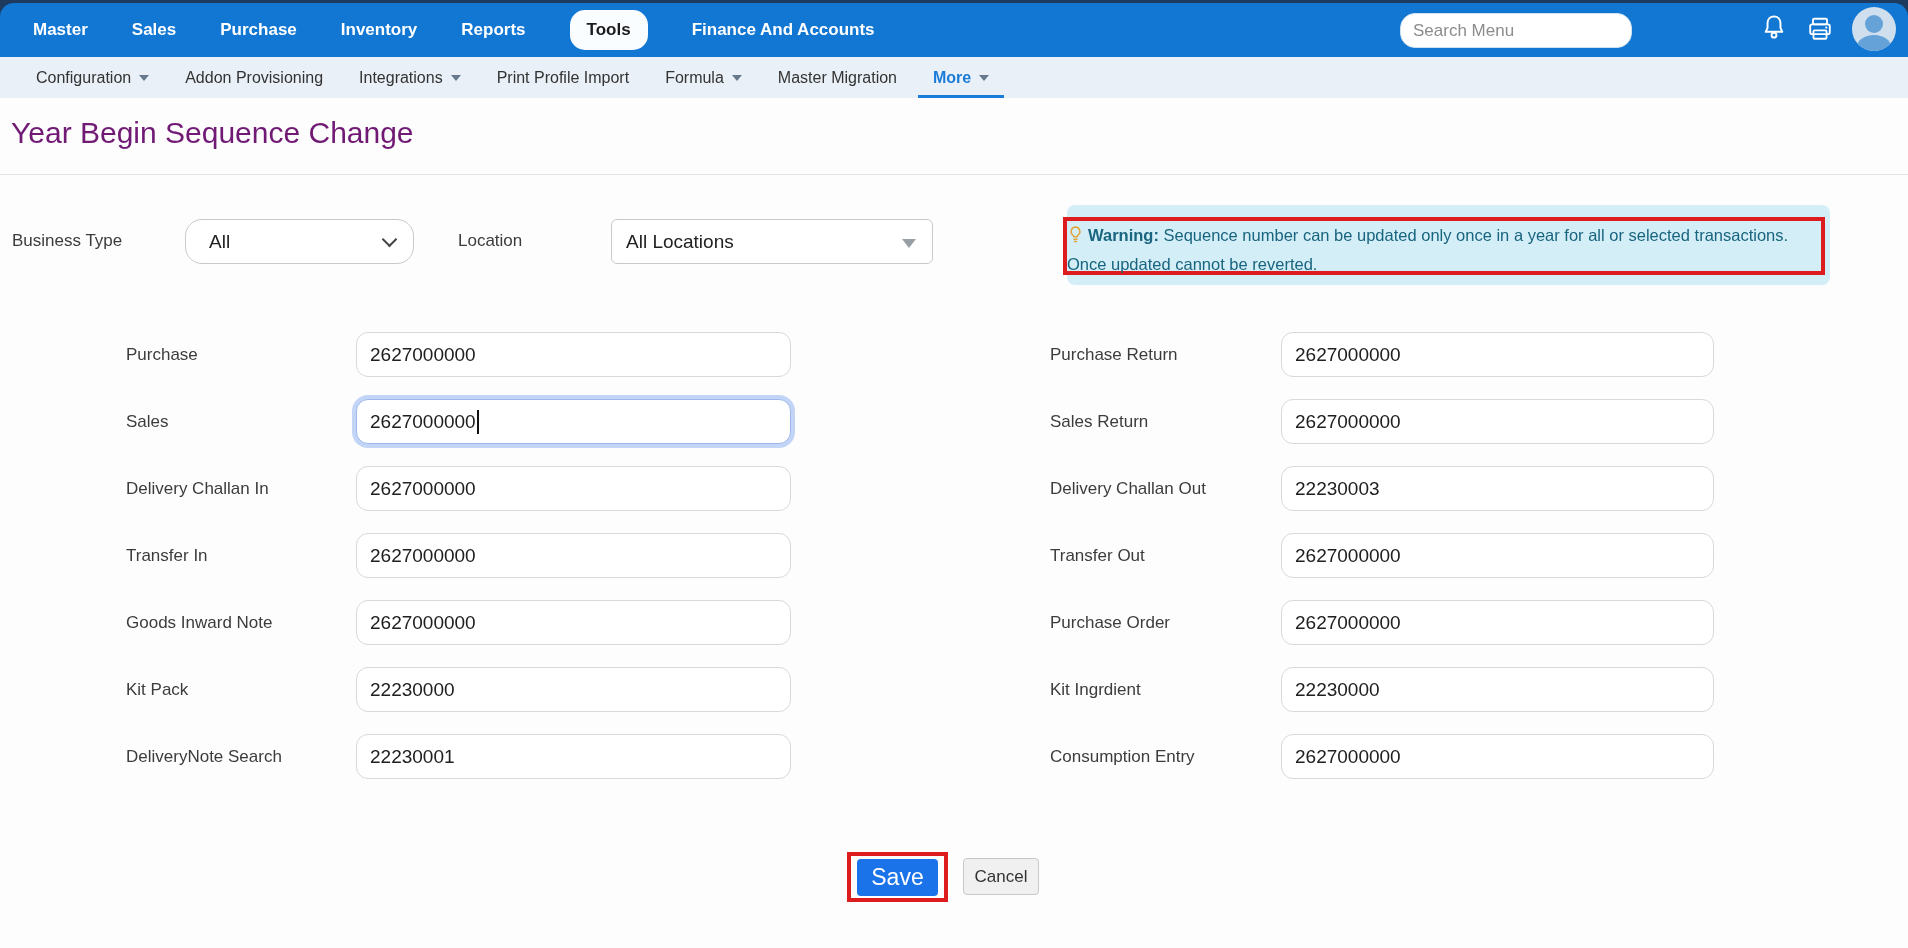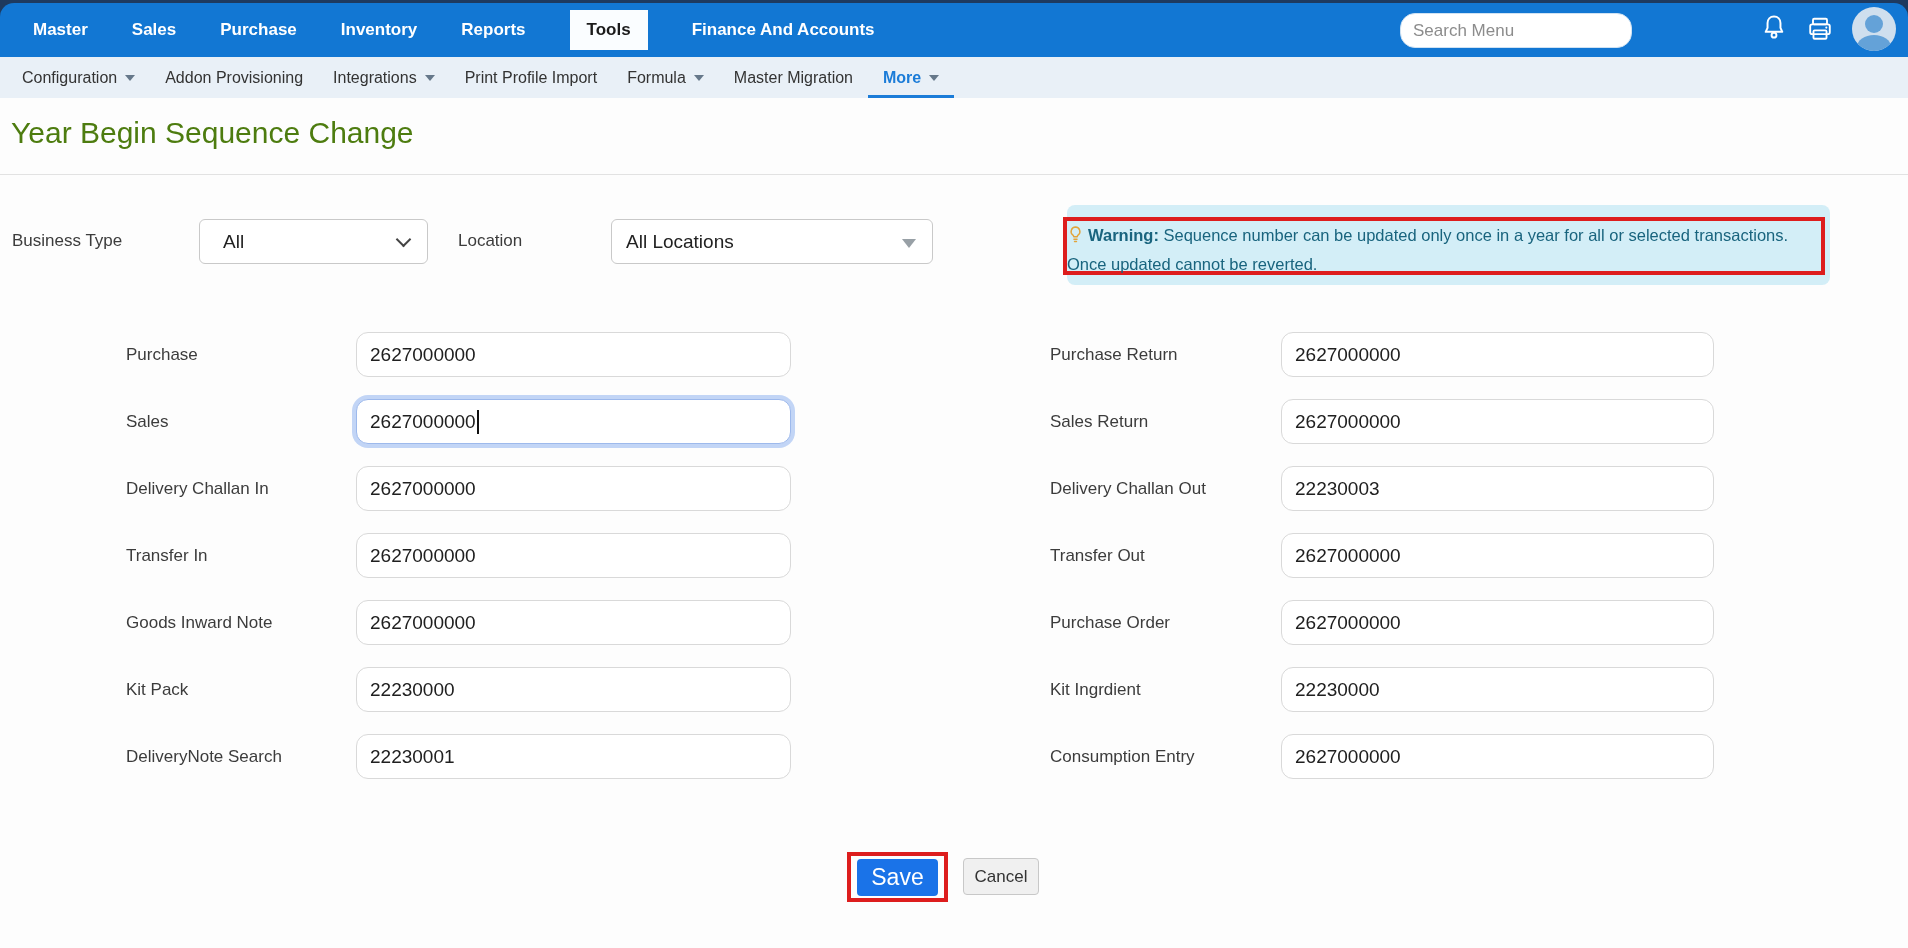--- a/index.html
+++ b/index.html
@@ -5,52 +5,52 @@
   * { margin:0; padding:0; box-sizing:border-box; }
   html,body { width:1908px; height:948px; }
   body { font-family:"Liberation Sans", sans-serif; background:#ffffff; }
   .app { position:relative; width:1908px; height:948px; overflow:hidden; background:#fdfdfd; }
 
   
   .topnav { position:absolute; top:0; left:0; width:1908px; height:57px; background:#1e3a5f; }
   .topnav-inner { position:absolute; top:3px; left:0; right:0; bottom:0; background:#1277d3;
                   border-radius:14px 14px 0 0; display:flex; align-items:center; padding-left:33px; gap:44px; }
   .nav-item { color:#ffffff; font-size:17px; font-weight:700; cursor:pointer; white-space:nowrap; }
-  .nav-item.active { background:#fafdff; color:#1b1b1b; padding:10px 17px; border-radius:0; }
+  .nav-item.active { background:#fafdff; color:#1b1b1b; padding:10px 17px; border-radius:15px; }
   .search-input { position:absolute; left:1400px; top:13px; width:232px; height:35px; border:1px solid #cfe2f3;
                   border-radius:15px; padding:0 12px; font-size:17px; color:#333; font-family:"Liberation Sans", sans-serif; }
   .search-input::placeholder { color:#8c8c8c; }
   .icon-btn { position:absolute; cursor:pointer; }
   .bell { left:1760px; top:13px; width:28px; height:30px; }
   .printer { left:1806px; top:15px; width:28px; height:28px; }
   .avatar { position:absolute; left:1852px; top:7px; width:44px; height:44px; border-radius:50%;
             background:#cfdfee; overflow:hidden; cursor:pointer; }
   .avatar .head { position:absolute; left:13px; top:8px; width:18px; height:18px; border-radius:50%; background:#64a2d8; }
   .avatar .body { position:absolute; left:5px; top:28px; width:34px; height:24px; border-radius:50%; background:#64a2d8; }
 
   
   .subnav { position:absolute; top:57px; left:0; width:1908px; height:41px; background:#e9f0f7;
-            display:flex; align-items:flex-start; padding-left:7px; }
+            display:flex; align-items:flex-start; padding-left:21px; gap:6px; }
   .subnav-item { height:41px; display:flex; align-items:center; padding:0 15px; font-size:16px;
                  color:#333333; cursor:pointer; white-space:nowrap; }
   .subnav-item.active { color:#1b7cd8; font-weight:700; border-bottom:3px solid #1b7cd8; padding-top:3px; }
   .caret { width:0; height:0; border-left:5px solid transparent; border-right:5px solid transparent;
            border-top:6px solid #66788a; margin-left:8px; display:inline-block; }
   .subnav-item.active .caret { border-top-color:#66788a; }
 
   
-  .page-title { position:absolute; left:11px; top:116px; font-size:30px; font-weight:400; color:#4d7c0f;text-align:right; }
+  .page-title { position:absolute; left:11px; top:116px; font-size:30px; font-weight:400; color:#701a75;text-align:right; }
   .divider { position:absolute; top:174px; left:0; width:1908px; height:1px; background:#e2e2e2; }
 
   
   .filter-label { position:absolute; font-size:17px; color:#3c3c3c; }
   .bt-label { left:12px; top:231px; }
   .loc-label { left:458px; top:231px; }
-  .select-box { position:absolute; left:199px; top:219px; width:229px; height:45px; background:#fff;
-                border:1px solid #c9c9c9; border-radius:6px; display:flex; align-items:center;
+  .select-box { position:absolute; left:185px; top:219px; width:229px; height:45px; background:#fff;
+                border:1px solid #c9c9c9; border-radius:17px; display:flex; align-items:center;
                 padding-left:23px; font-size:19px; color:#222; cursor:pointer; }
   .select-chevron { position:absolute; right:18px; top:14px; width:11px; height:11px;
                     border-right:2px solid #444; border-bottom:2px solid #444; transform:rotate(45deg); }
   .dropdown-box { position:absolute; left:611px; top:219px; width:322px; height:45px; background:#fff;
                   border:1px solid #c9c9c9; border-radius:6px; display:flex; align-items:center;
                   padding-left:14px; font-size:19px; color:#222; cursor:pointer; }
   .dropdown-arrow { position:absolute; right:16px; top:19px; width:0; height:0;
                     border-left:7px solid transparent; border-right:7px solid transparent;
                     border-top:9px solid #98a0a6; }
 

